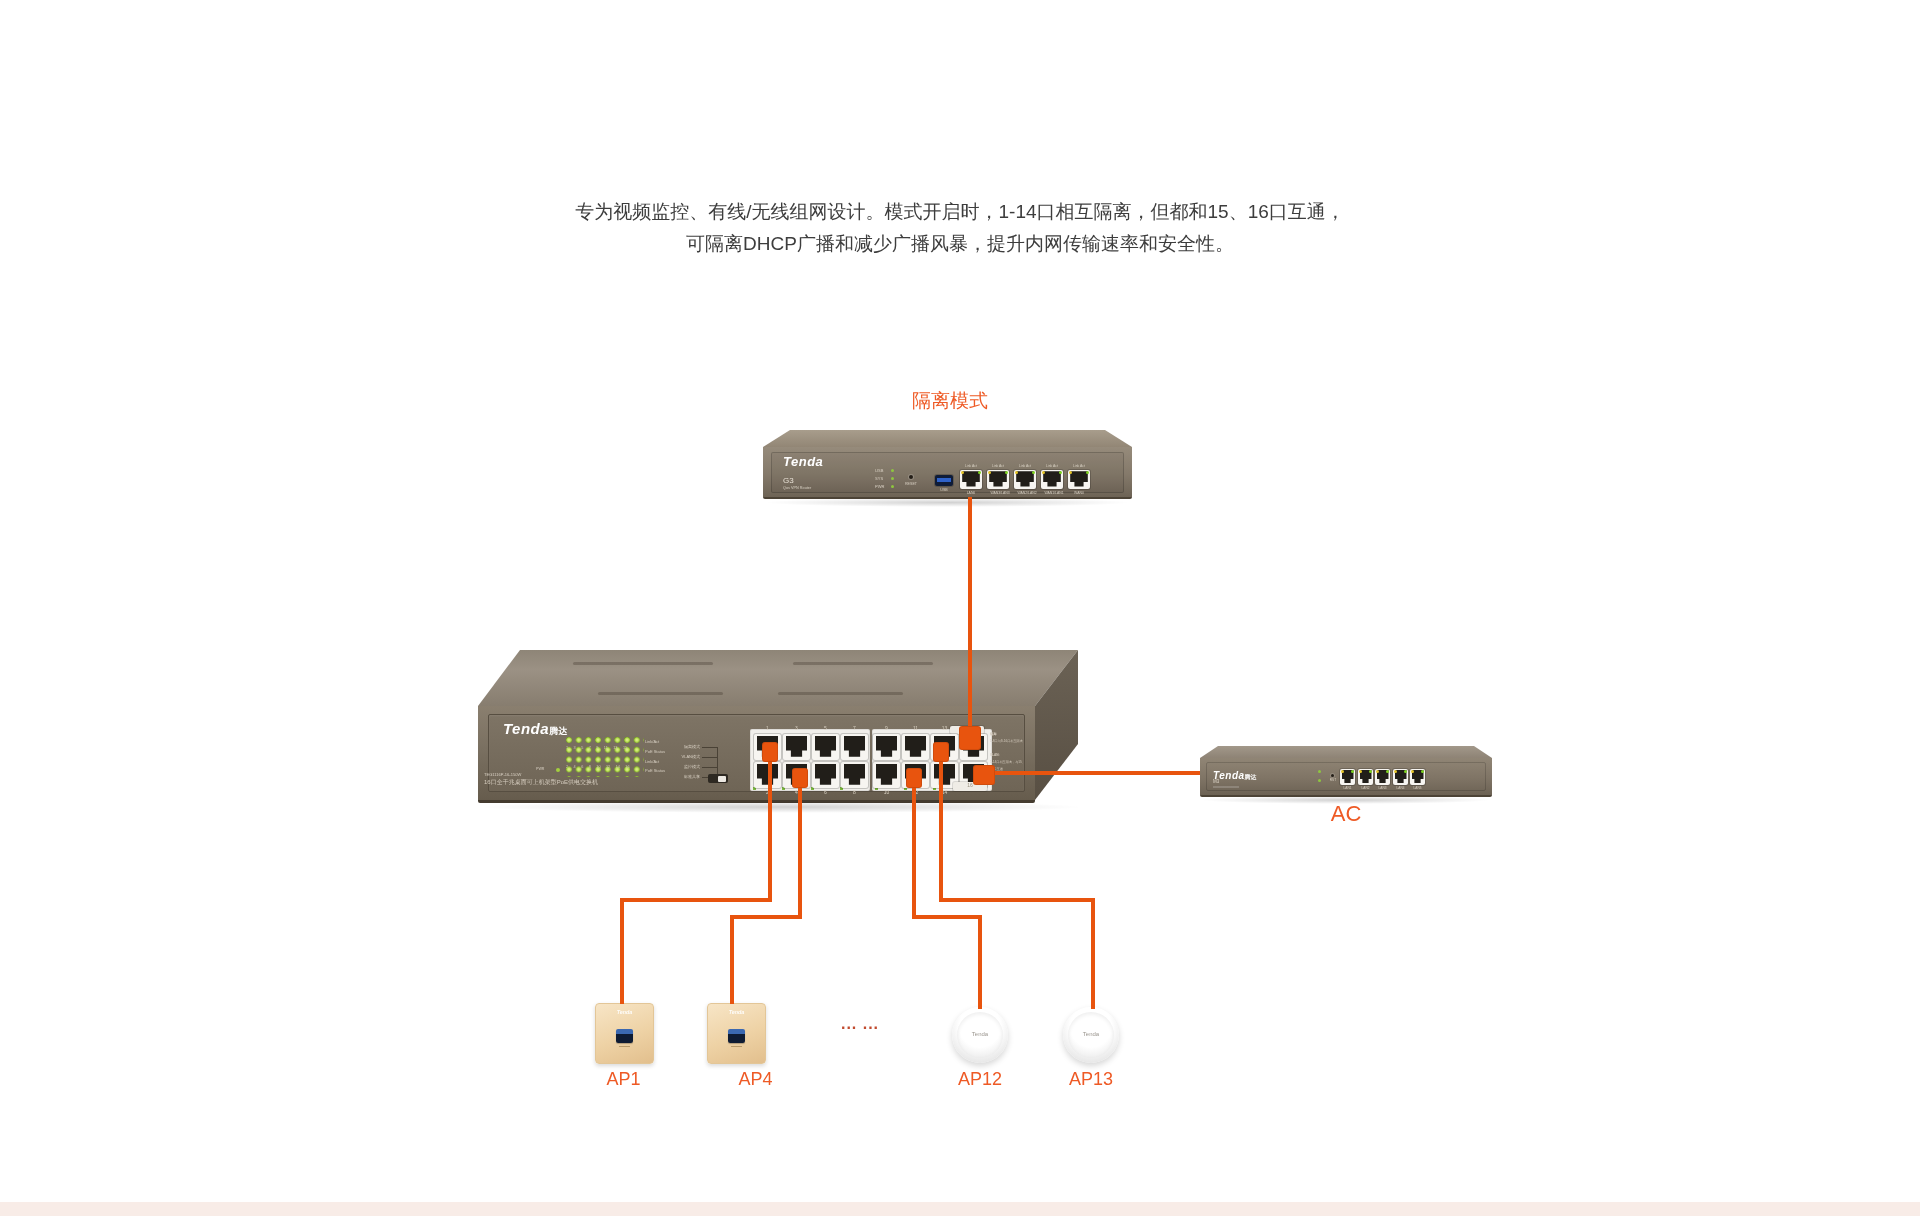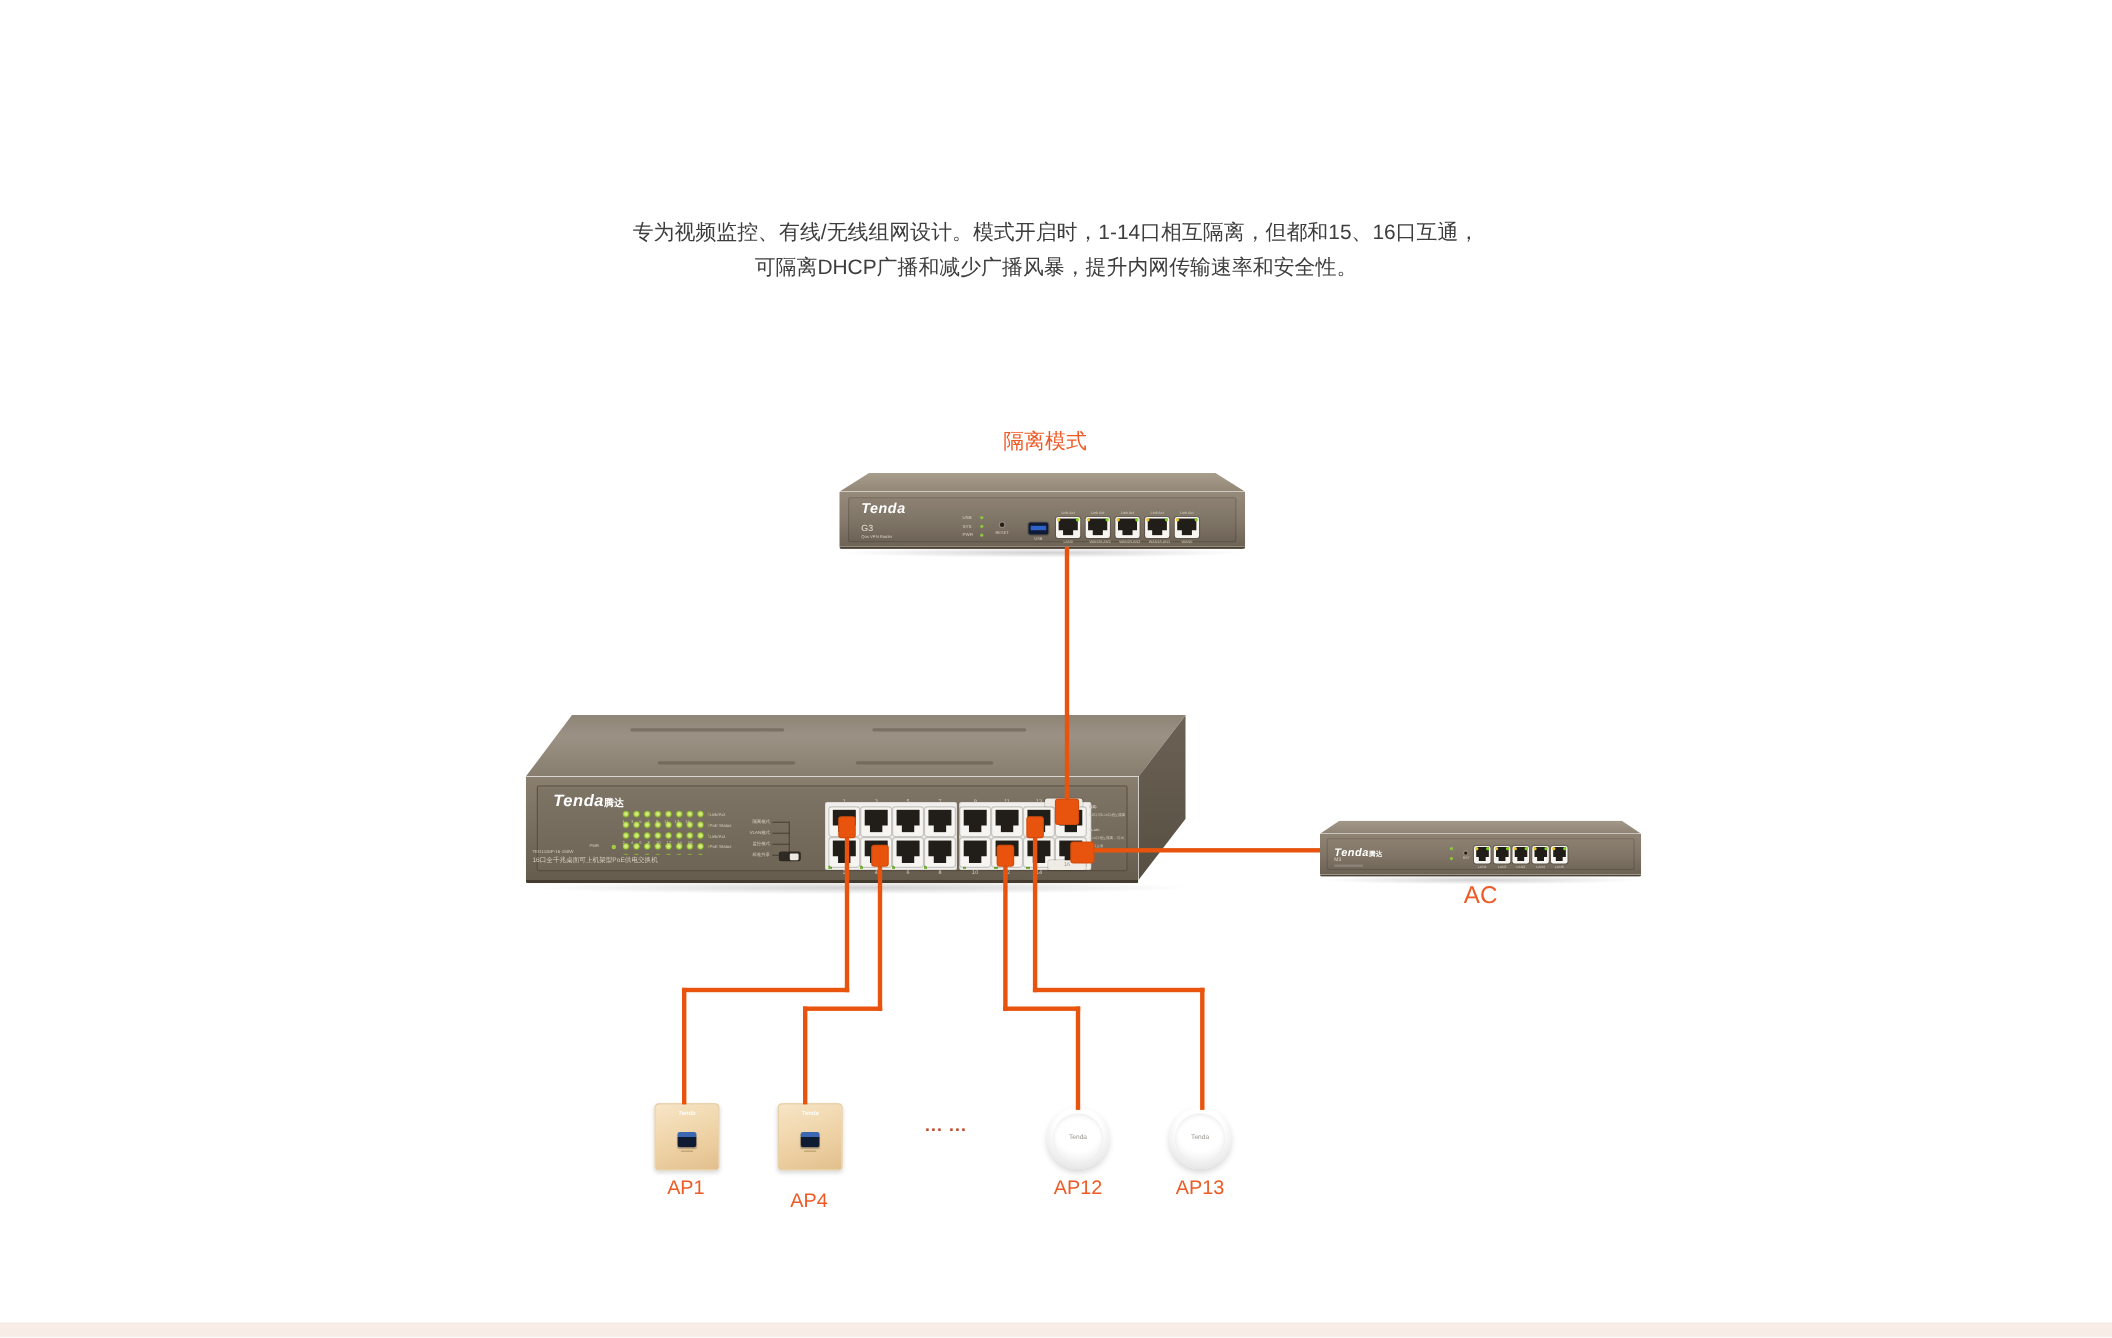--- a/index.html
+++ b/index.html
@@ -413,18 +413,18 @@
   <div class="ellipsis">... ...</div>
 
   <div class="cap" style="left:952px;">
     <div class="clogo">Tenda</div>
   </div>
   <div class="cap" style="left:1063px;">
     <div class="clogo">Tenda</div>
   </div>
 
   <div class="aplabel" style="left:595px;width:57px;">AP1</div>
-  <div class="aplabel" style="left:707px;width:57px;margin-top:12px;">AP4</div>
+  <div class="aplabel" style="left:727px;width:57px;">AP4</div>
   <div class="aplabel" style="left:950px;width:60px;">AP12</div>
   <div class="aplabel" style="left:1061px;width:60px;">AP13</div>
 
   <div class="footerbar"></div>
 </div>
 
 </body></html>

